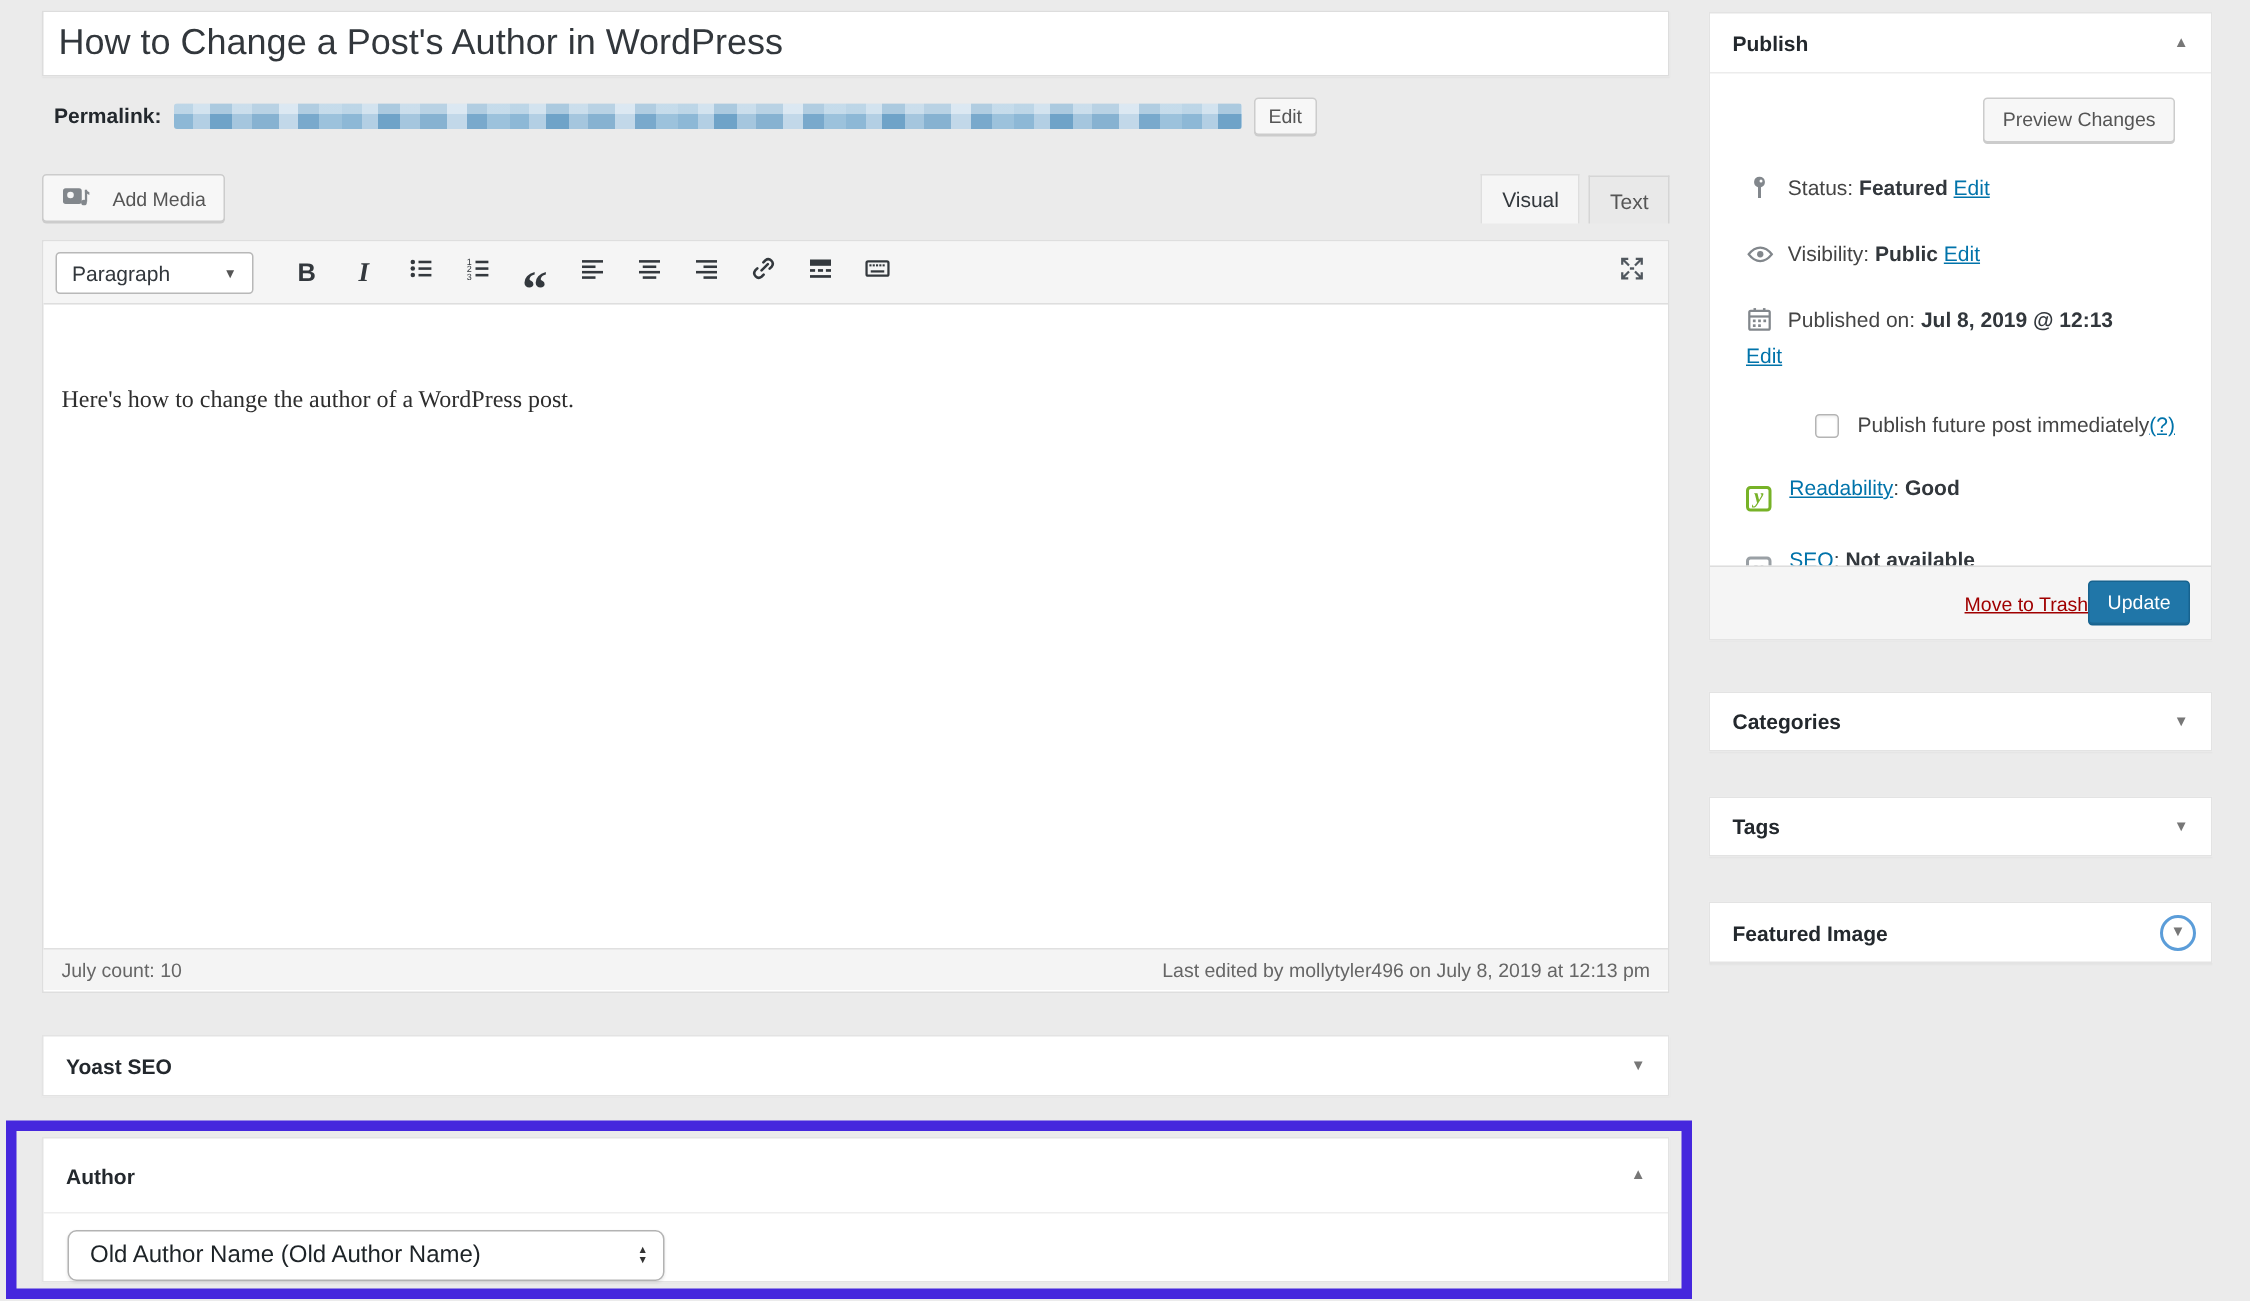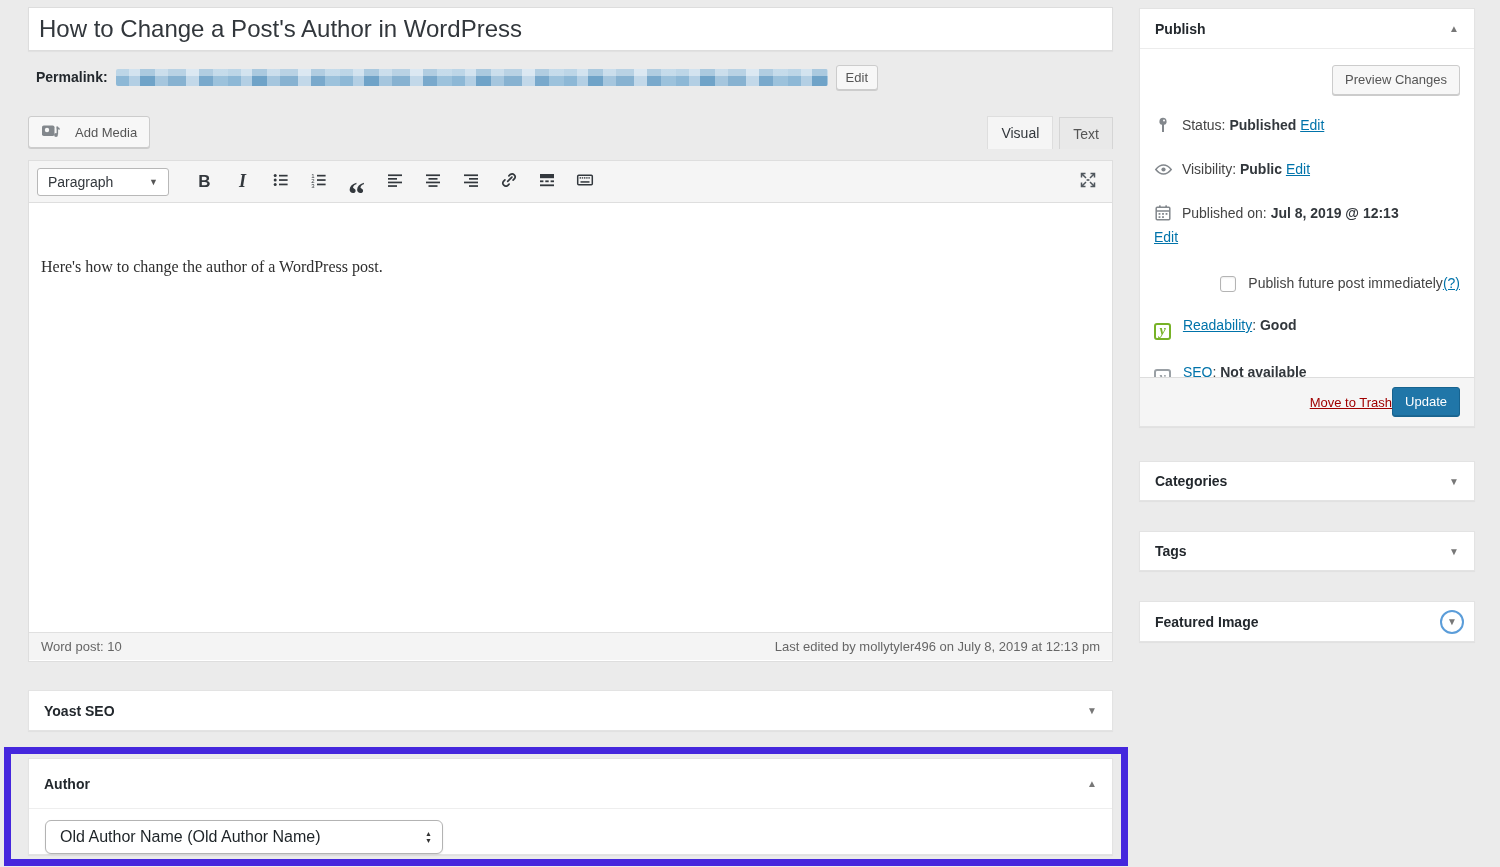--- a/index.html
+++ b/index.html
@@ -71,21 +71,21 @@
   .author-select { width:398px; height:34px; background:#fff; border:1px solid #b3b3b3; border-radius:6px;
     display:flex; align-items:center; justify-content:space-between; padding:0 10px 0 14px; font-size:16px;
     color:#1d2327; box-shadow:0 1px 2px rgba(0,0,0,.08); cursor:pointer; }
   .spin-arrows { display:flex; flex-direction:column; align-items:center; gap:1px; }
   .spin-arrows span { font-size:7px; line-height:6px; color:#333; }
 
   
   .sidebar { position:absolute; left:1139px; top:0; width:336px; height:867px; }
   .publish-box { position:absolute; top:8px; left:0; width:336px; height:419px; }
   .publish-header { height:40px; border-bottom:1px solid #ececec; }
-  .publish-body { position:relative; padding:10px 14px 0; height:330px; font-size:14px; color:#444; }
+  .publish-body { position:relative; padding:10px 24px 0; height:330px; font-size:14px; color:#444; }
   .preview-row { text-align:right; margin:6px 0 10px; }
   .btn-secondary { display:inline-block; height:30px; line-height:28px; padding:0 12px; background:#f7f7f7;
     border:1px solid #ccc; border-radius:3px; font-size:13px; color:#555; box-shadow:0 1px 0 #ccc; cursor:pointer; }
   .misc-row { margin:20px 0; line-height:20px; }
   .row-cb { margin-top:26px;text-align:right; }
   .row-yoast { margin:22px 0; }
   .misc-icon { display:inline-block; width:19px; vertical-align:-4px; margin-right:5px; color:#82878c; }
   .val { font-weight:bold; color:#32373c; }
   a.link { color:#0073aa; text-decoration:underline; cursor:pointer; }
   .block-link { display:block; margin-top:0; }
@@ -237,21 +237,21 @@
               </svg></span>
           </div>
       </div>
 
       <div class="editor-content">
         <p>Here's how to change the author of a WordPress post.</p>
       </div>
 
       <div class="editor-statusbar">
         <span>
-          <span>Word post:</span>
+          <span>July count:</span>
           <span>10</span>
         </span>
         <span>Last edited by mollytyler496 on July 8, 2019 at 12:13 pm</span>
       </div>
     </div>
 
     <div class="postbox yoast-box">
       <div class="postbox-header">
         <span>Yoast SEO</span>
         <span class="caret-icon">▼</span>
@@ -289,21 +289,21 @@
         <div class="preview-row">
           <button class="btn-secondary">Preview Changes</button>
         </div>
 
         <div class="misc-row">
           <span class="misc-icon"><svg width="18" height="18" viewBox="0 0 18 18" fill="currentColor">
                 <path d="M9 1.8a3.6 3.6 0 0 0-1 7.06V16h2V8.86A3.6 3.6 0 0 0 9 1.8z"></path>
                 <circle cx="10" cy="4.6" r="1" fill="#fff"></circle>
               </svg></span>
           <span>Status:</span>
-          <span class="val">Published</span>
+          <span class="val">Featured</span>
           <a class="link">Edit</a>
         </div>
 
         <div class="misc-row">
           <span class="misc-icon"><svg width="19" height="16" viewBox="0 0 19 16">
                 <path d="M9.5 3C5.7 3 2.8 6.2 1.8 7.5 2.8 8.8 5.7 12 9.5 12s6.7-3.2 7.7-4.5C16.2 6.2 13.3 3 9.5 3z" fill="none" stroke="currentColor" stroke-width="1.5"></path>
                 <circle cx="9.5" cy="7.5" r="2.1" fill="currentColor"></circle>
               </svg></span>
           <span>Visibility:</span>
           <span class="val">Public</span>

